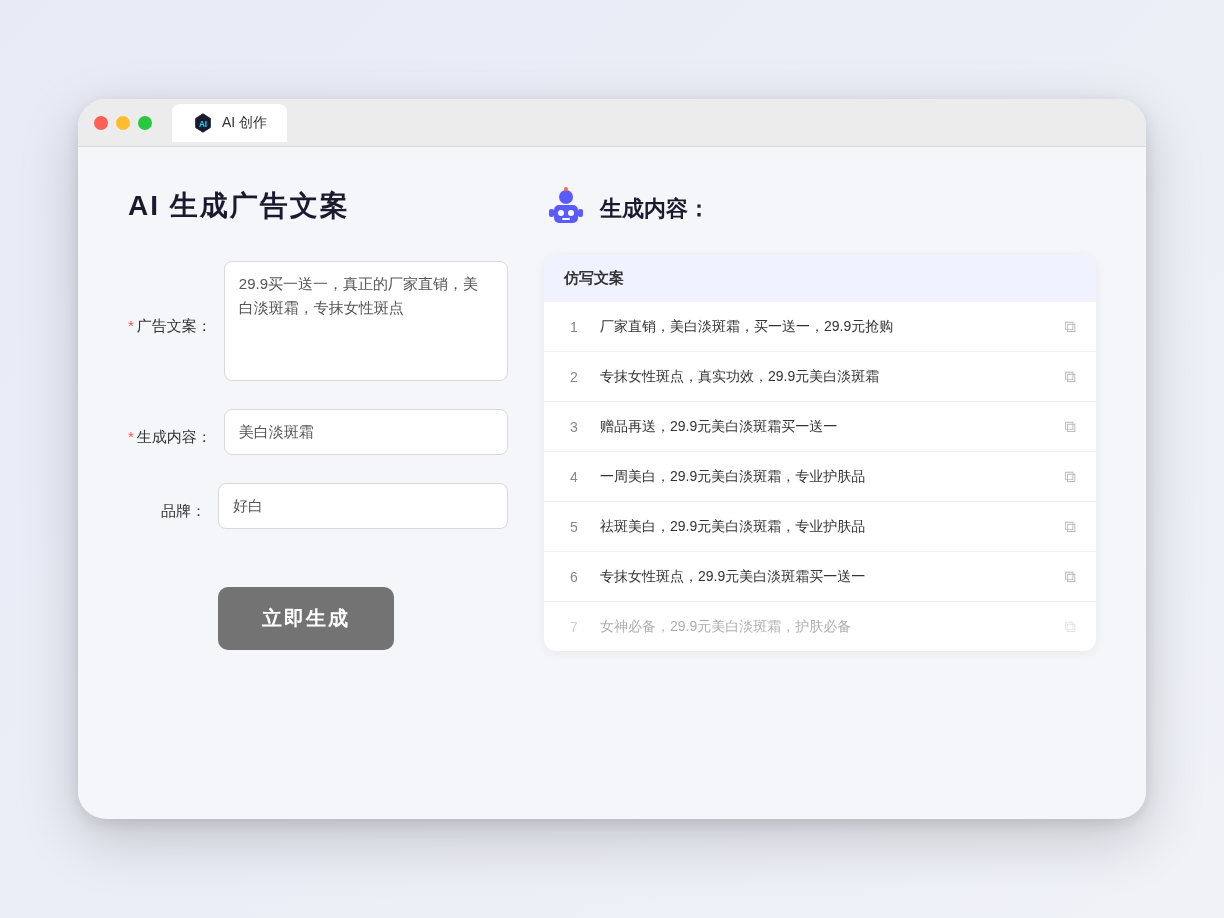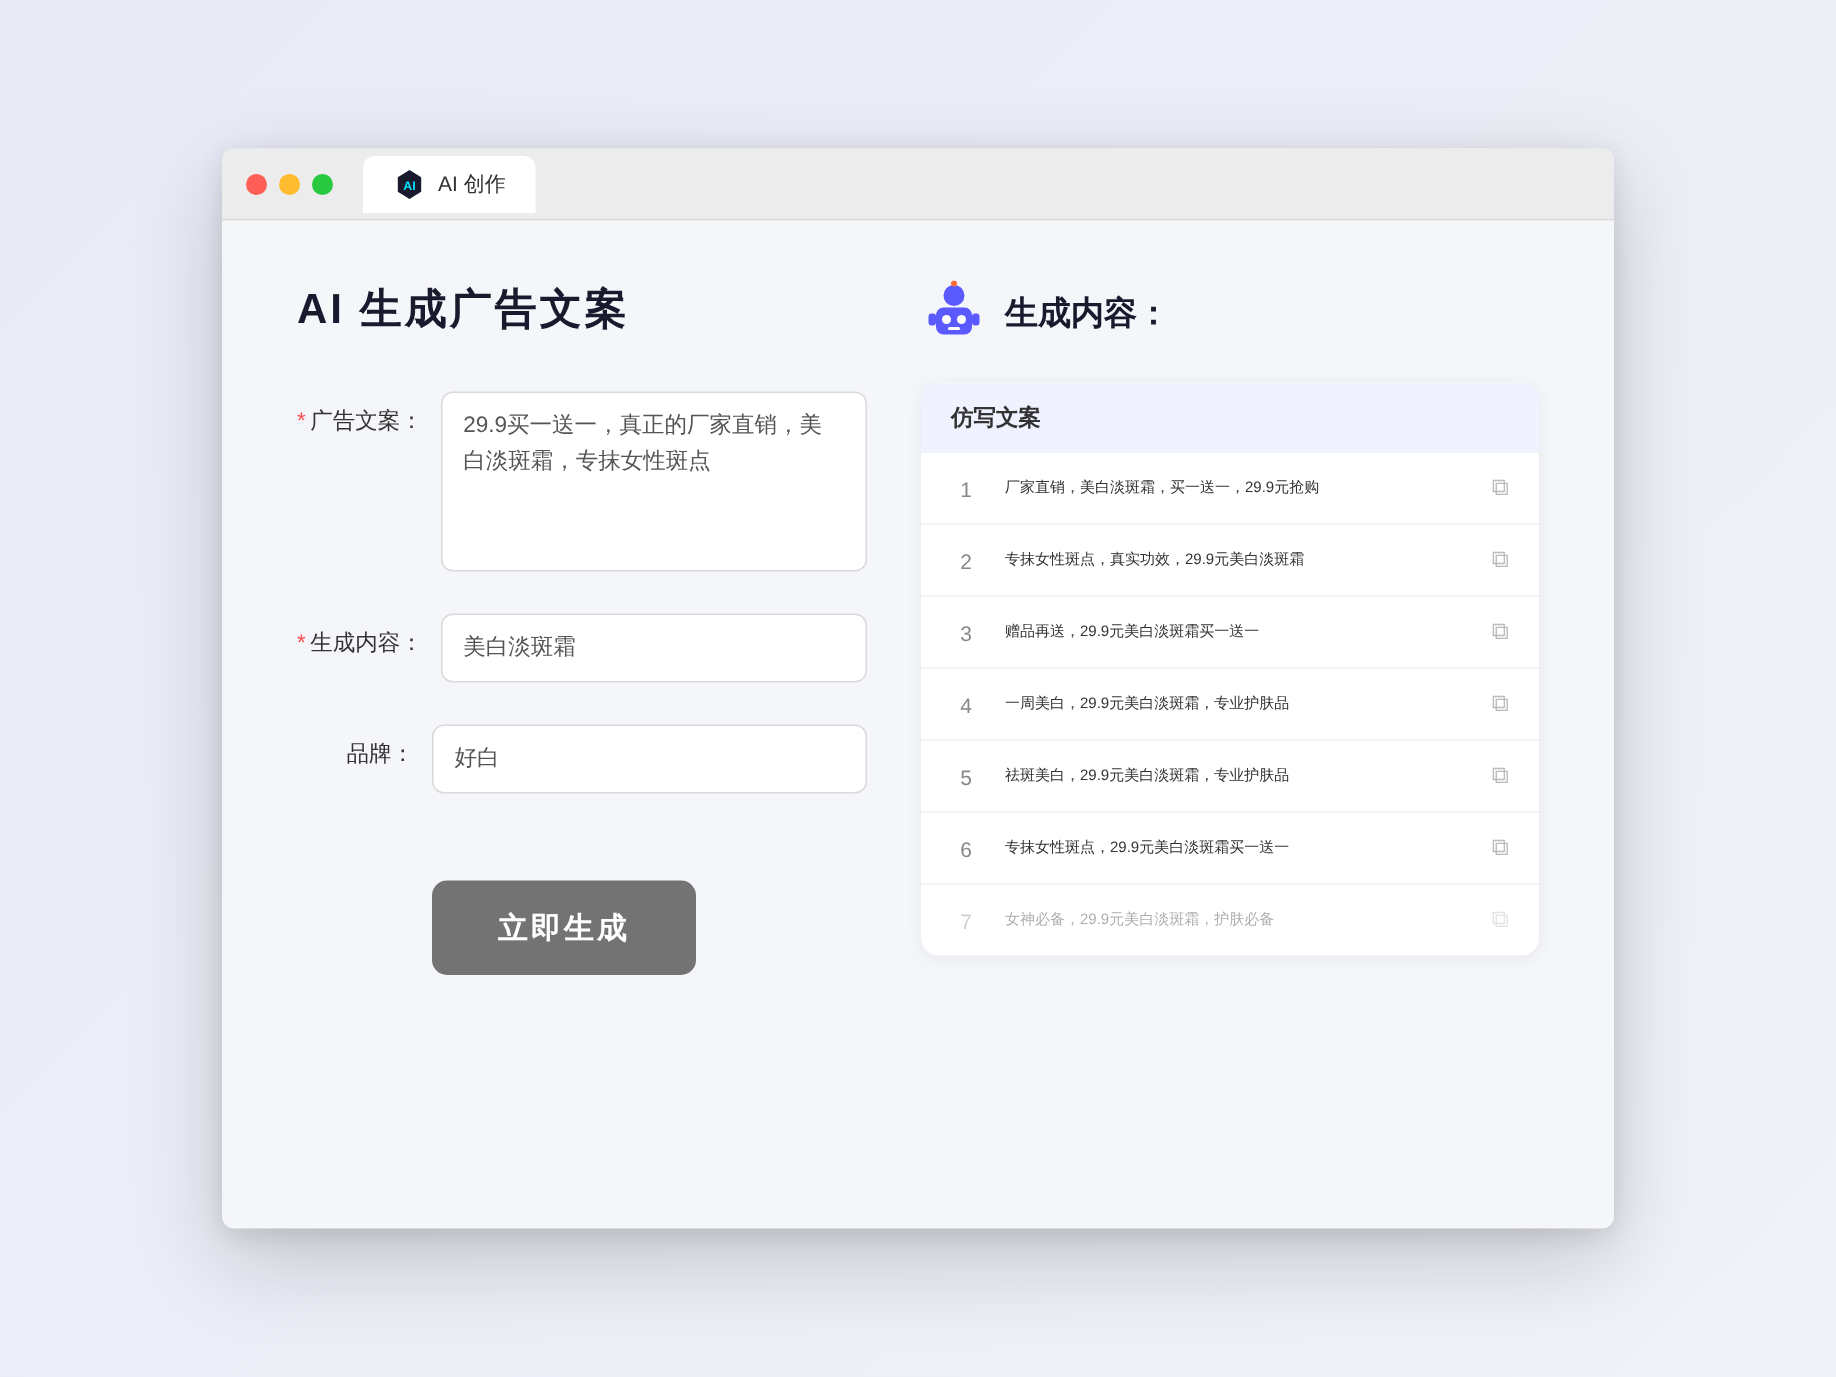--- a/index.html
+++ b/index.html
@@ -6,24 +6,24 @@
     body {
       background: linear-gradient(135deg, #e8eaf6 0%, #f0f2f8 100%);
       min-height: 918px;
       display: flex;
       align-items: center;
       justify-content: center;
       font-family: -apple-system, "PingFang SC", "Microsoft YaHei", sans-serif;
     }
 
     .browser-window {
-      width: 928px;
+      width: 1068px;
       min-height: 720px;
       background: #f5f6fa;
-      border-radius: 8px;
+      border-radius: 28px;
       box-shadow: 0 20px 60px rgba(0,0,0,0.18), 0 4px 16px rgba(0,0,0,0.1);
       overflow: hidden;
       position: relative;
     }
 
     .browser-titlebar {
       background: #ececec;
       height: 48px;
       display: flex;
       align-items: center;
@@ -80,21 +80,21 @@
     .page-title {
       font-size: 28px;
       font-weight: 700;
       color: #1a1a2e;
       margin-bottom: 36px;
       letter-spacing: 2px;
     }
 
     .form-row {
       display: flex;
-      align-items: flex-start;
+      align-items: center;
       margin-bottom: 28px;
     }
 
     .form-label {
       font-size: 15px;
       color: #333;
       min-width: 90px;
       text-align: right;
       padding-right: 12px;
       padding-top: 10px;
@@ -196,21 +196,21 @@
 
     .result-num {
       color: #888;
       font-size: 14px;
       min-width: 20px;
       text-align: center;
     }
 
     .result-text {
       flex: 1;
-      font-size: 10px;
+      font-size: 14px;
       color: #333;
       line-height: 1.5;
     }
 
     .copy-icon {
       color: #bbb;
       cursor: pointer;
       font-size: 16px;
       flex-shrink: 0;
     }

